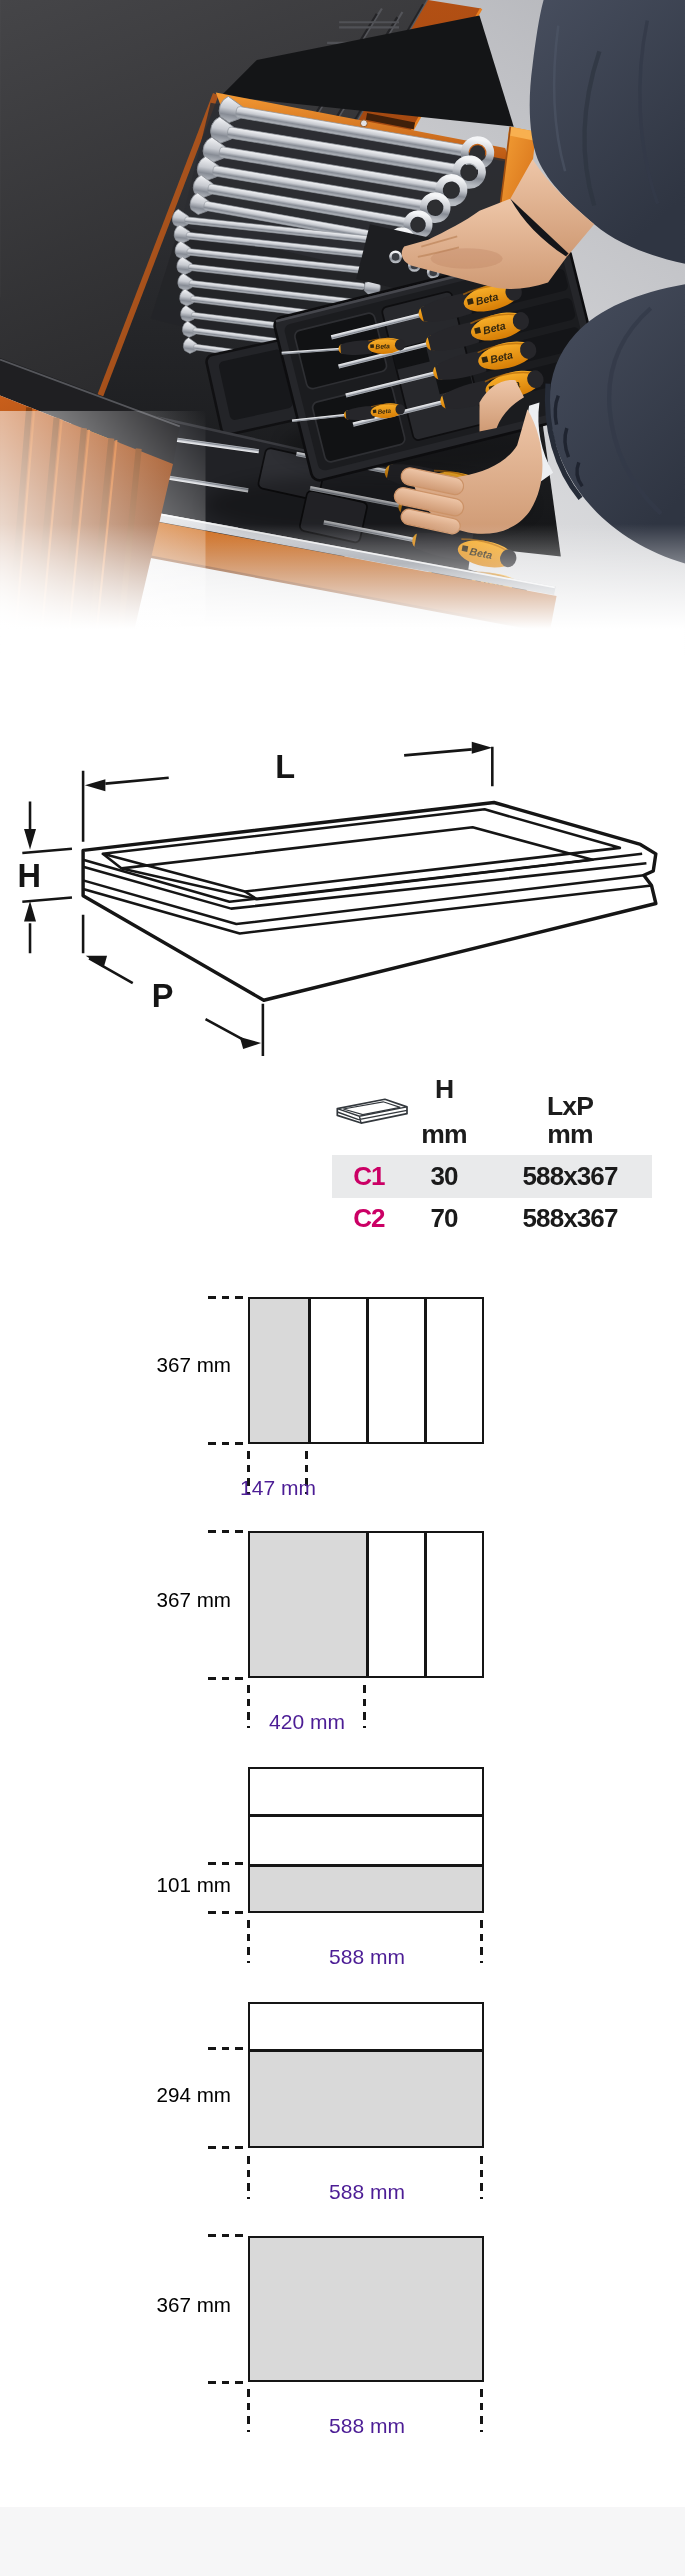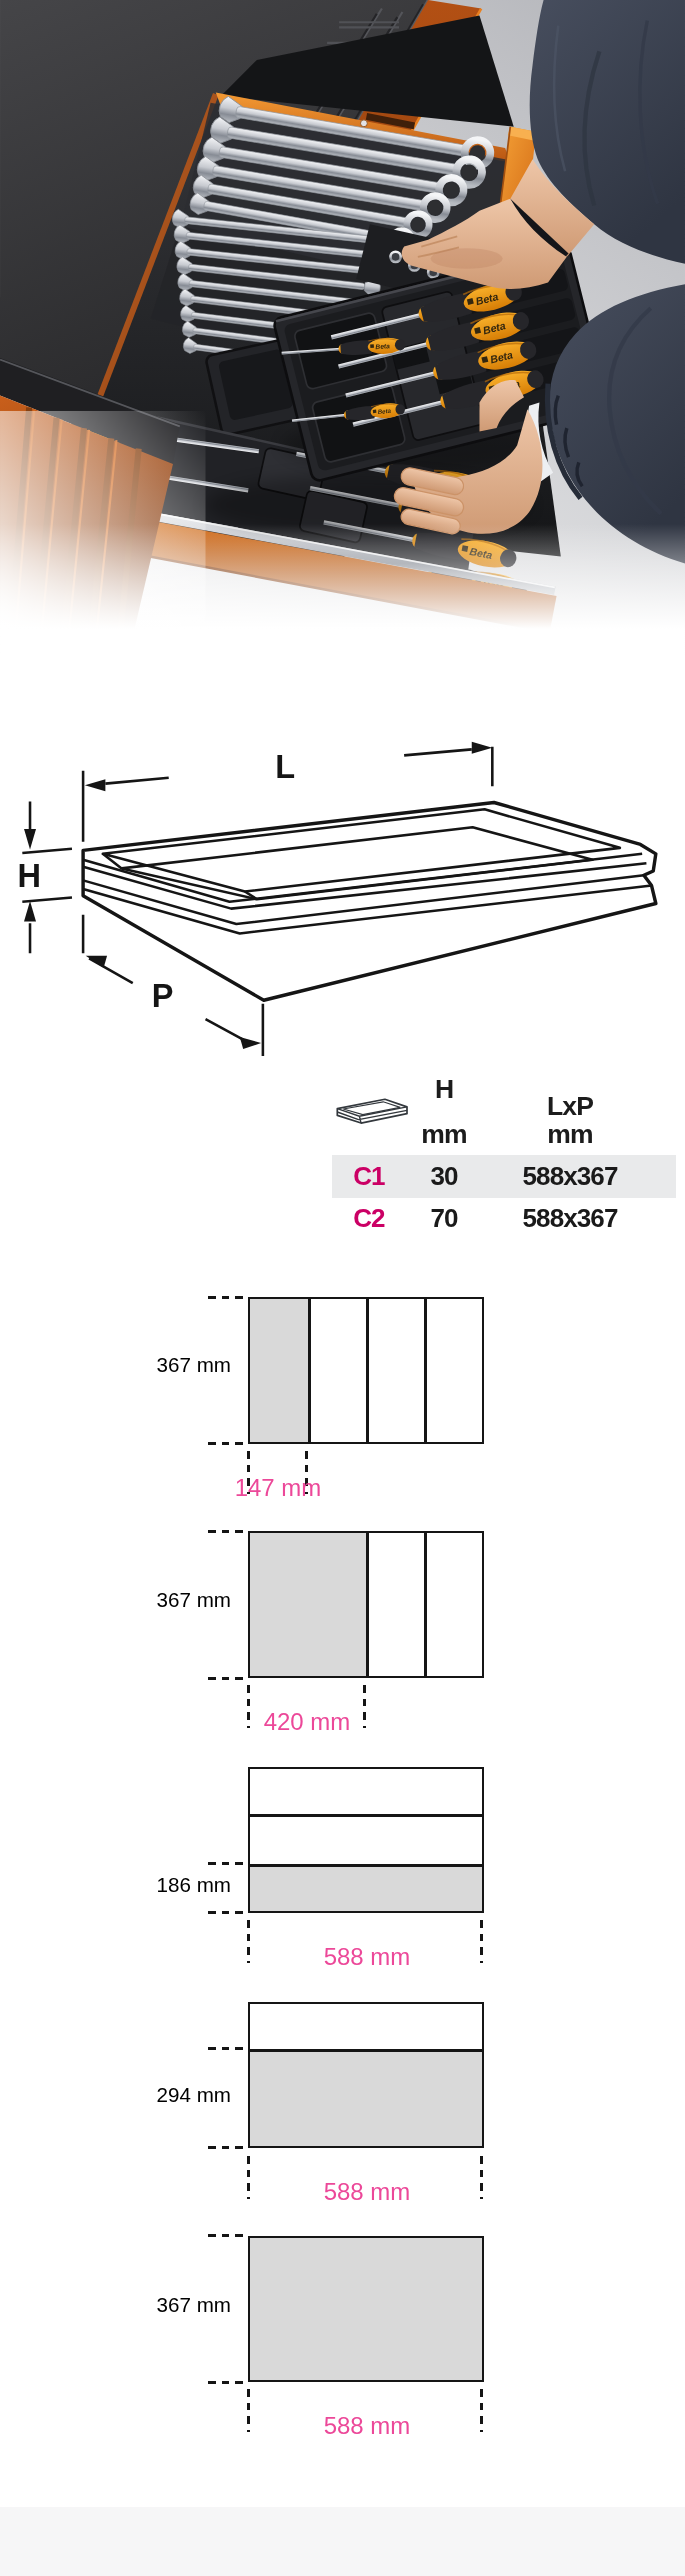--- a/index.html
+++ b/index.html
@@ -4,33 +4,33 @@
 <style>
   html,body{margin:0;padding:0;background:#fff;}
   #page{position:relative;width:685px;height:2576px;background:#fff;overflow:hidden;
         font-family:"Liberation Sans", sans-serif;color:#1a1a1a;}
   svg text{font-family:"Liberation Sans", sans-serif;}
   .abs{position:absolute;}
   
   #spec{position:absolute;left:332px;top:1074px;width:320px;height:171px;}
   .th{position:absolute;font-weight:bold;font-size:26.5px;letter-spacing:-0.9px;text-align:center;color:#1c1c1c;}
   .row{position:absolute;left:0;width:320px;height:43px;}
-  .row.stripe{background:#e9eaeb;padding-left:24px;}
+  .row.stripe{background:#e9eaeb;}
   .cell{position:absolute;font-weight:bold;font-size:26px;letter-spacing:-0.9px;line-height:43px;text-align:center;}
   .cell.code{color:#cb0065;}
   .c-code{left:6.9px;width:60px;}
   .c-h{left:82px;width:60px;}
   .c-lxp{left:178px;width:120px;}
   
   .dg-rect{position:absolute;left:248px;width:232px;border:2.6px solid #151515;background:#fff;}
   .dg-shade{position:absolute;background:#d9d9d9;}
   .dg-divV{position:absolute;top:0;bottom:0;width:2.6px;background:#151515;}
   .dg-divH{position:absolute;left:0;right:0;height:2.6px;background:#151515;}
   .dg-hlabel{position:absolute;left:128px;width:103px;text-align:right;font-size:20.6px;line-height:26px;color:#000000;}
-  .dg-wlabel{position:absolute;width:120px;text-align:center;font-size:24px;line-height:26px;color:#ec4899;}
+  .dg-wlabel{position:absolute;width:120px;text-align:center;font-size:21px;line-height:26px;color:#4c1d95;}
   .dashH{position:absolute;height:2.6px;background:repeating-linear-gradient(90deg,#151515 0 7.7px,transparent 7.7px 13.7px);}
   .dashV{position:absolute;width:2.6px;background:repeating-linear-gradient(180deg,#151515 0 7.7px,transparent 7.7px 13.7px);}
   #bottomstrip{position:absolute;left:0;top:2507px;width:685px;height:69px;background:#f6f6f7;}
 </style>
 </head>
 <body>
 
 <div id="page">
 
   <svg class="abs" style="left:0;top:0" width="685" height="655" viewBox="0 0 800 765">
@@ -381,21 +381,21 @@
   </div>
 
   <div>
     <div class="dg-rect" style="top:1767px;height:142px">
       <div class="dg-shade" style="left:0;right:0;top:67%;bottom:0"></div>
       <div class="dg-divH" style="top:32%"></div>
       <div class="dg-divH" style="top:67%"></div>
     </div>
     <div class="dashH" style="left:208px;top:1862px;width:40px"></div>
     <div class="dashH" style="left:208px;top:1911px;width:40px"></div>
-    <div class="dg-hlabel" style="top:1872px">186 mm</div>
+    <div class="dg-hlabel" style="top:1872px">101 mm</div>
     <div class="dashV" style="left:247px;top:1920px;height:43px"></div>
     <div class="dashV" style="left:480px;top:1920px;height:43px"></div>
     <div class="dg-wlabel" style="left:307px;top:1944px">588 mm</div>
   </div>
 
   <div>
     <div class="dg-rect" style="top:2002px;height:142px">
       <div class="dg-shade" style="left:0;right:0;top:32%;bottom:0"></div>
       <div class="dg-divH" style="top:32%"></div>
     </div>

